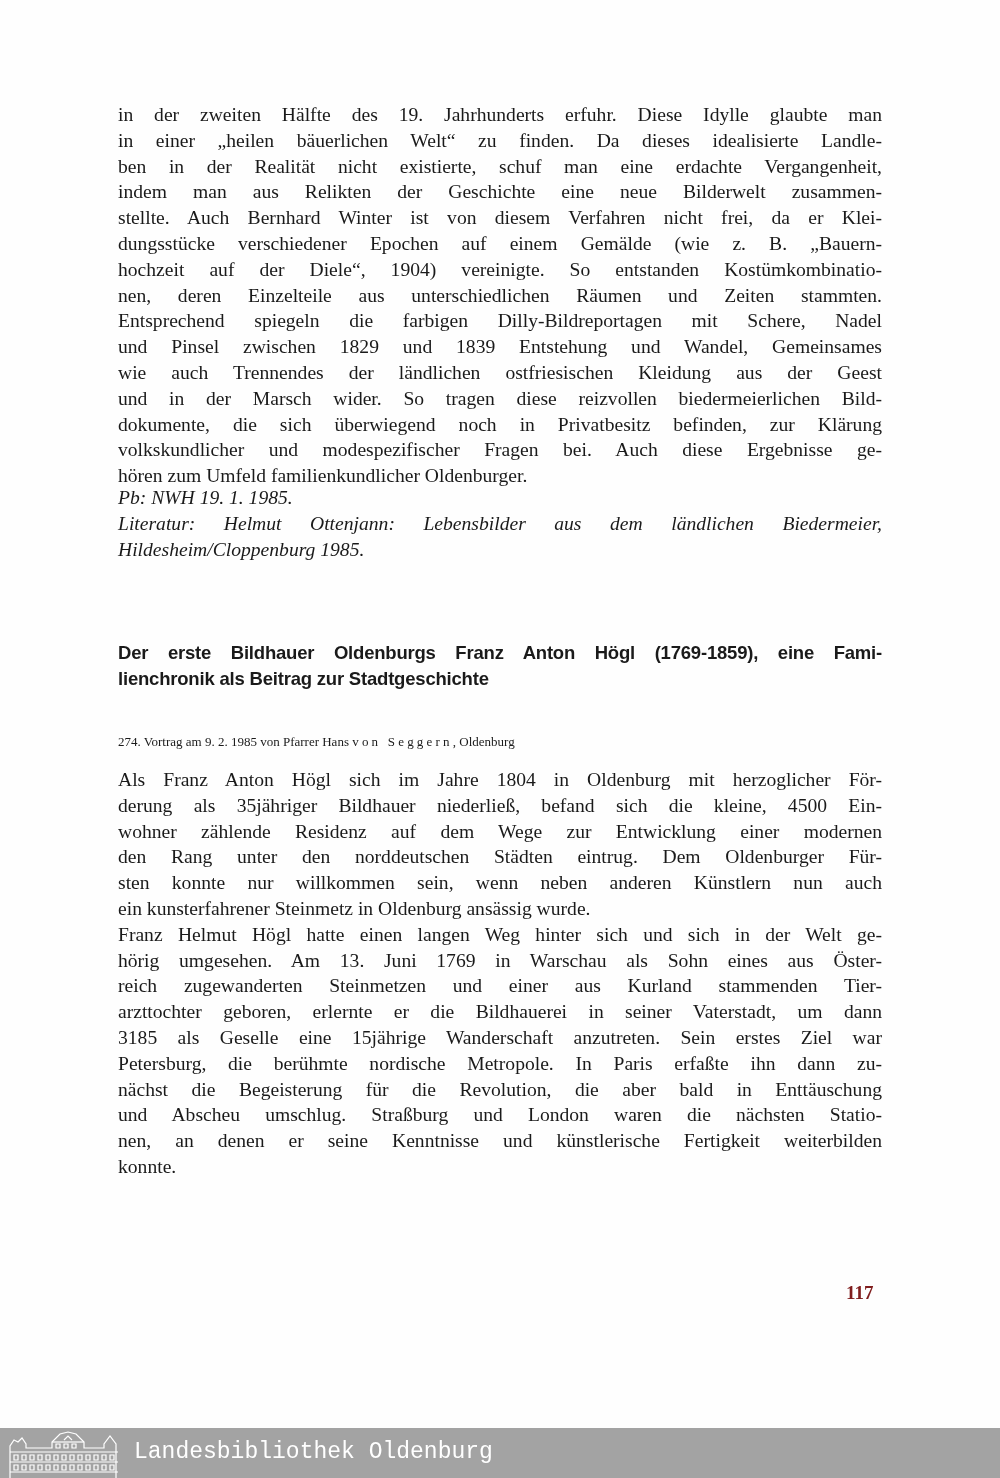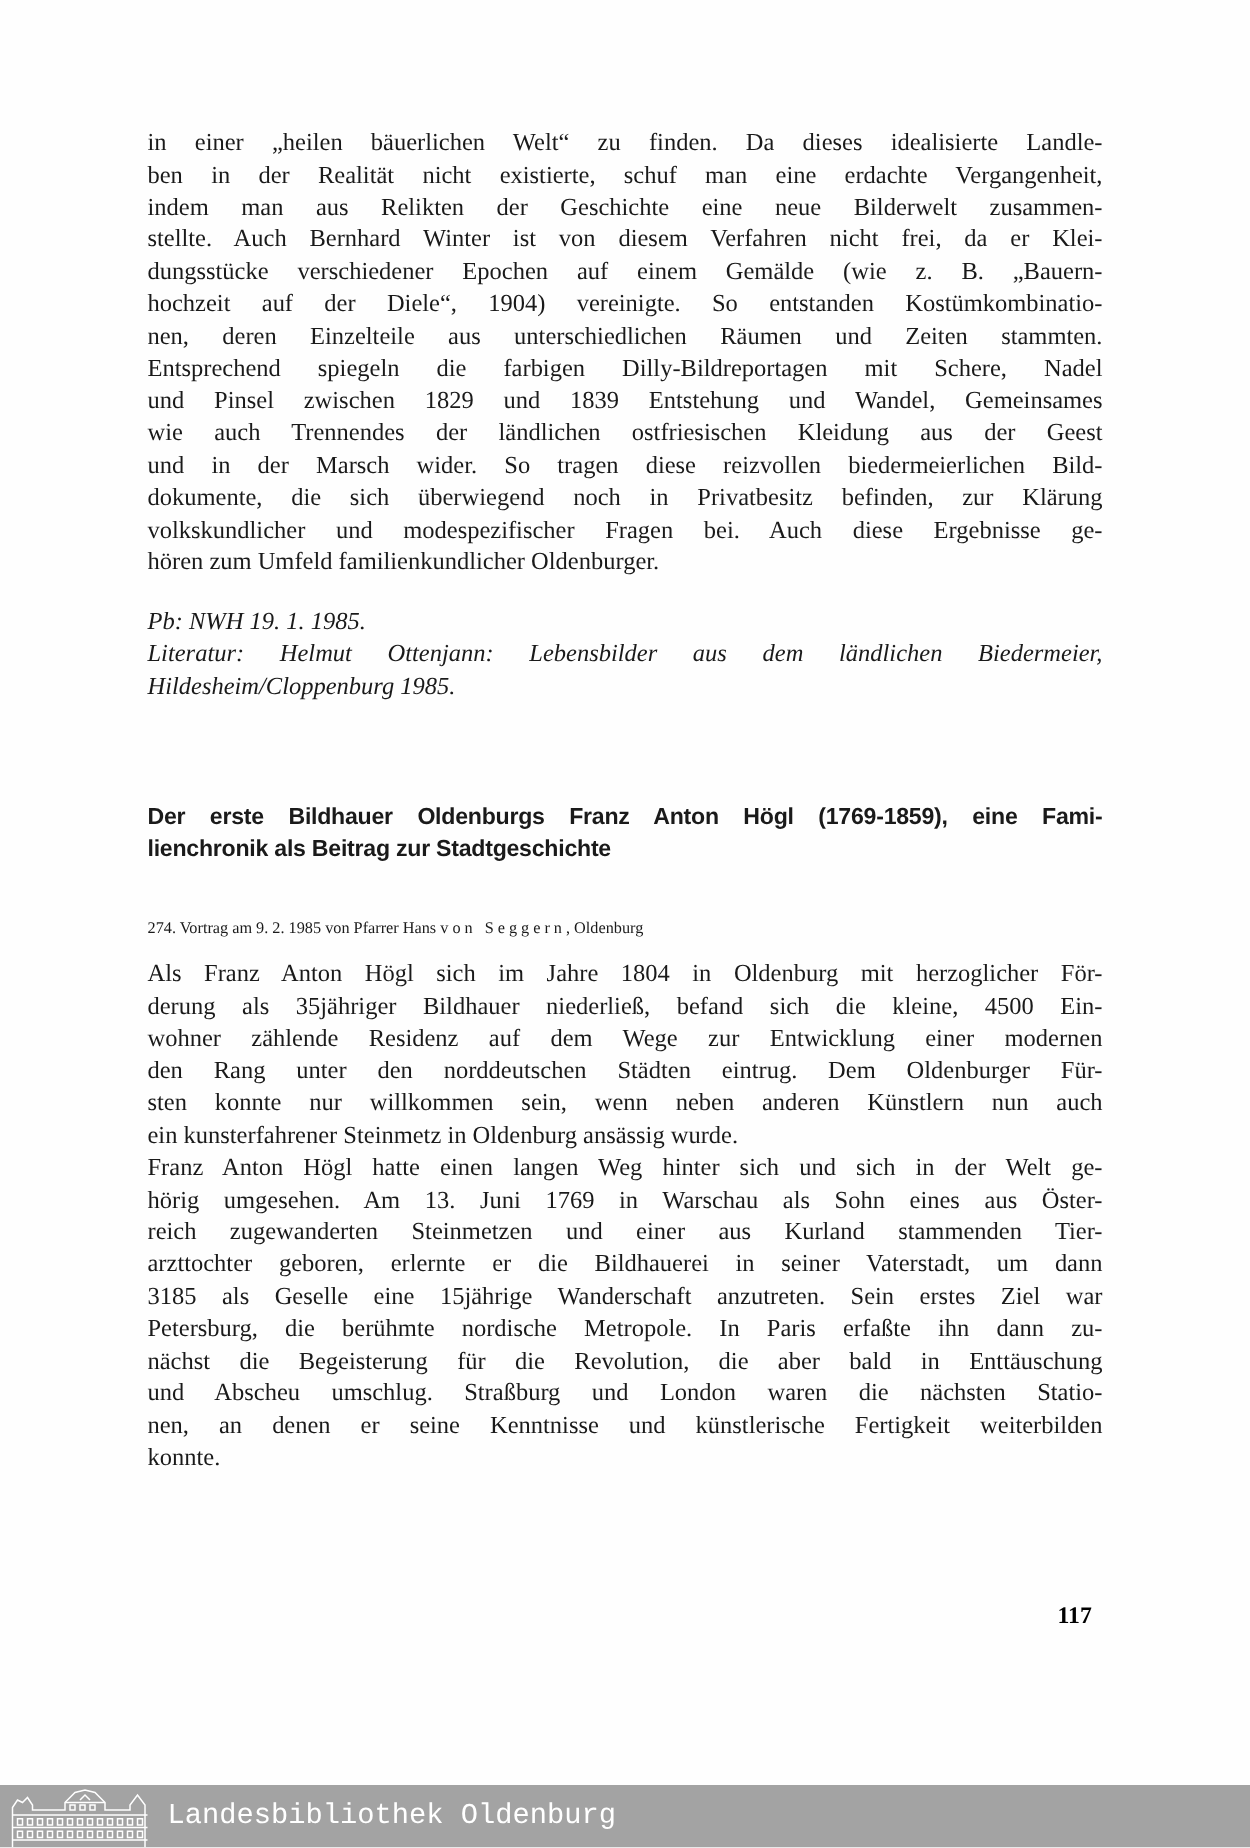--- a/index.html
+++ b/index.html
@@ -72,21 +72,21 @@
     .spaced {
       letter-spacing: 3.2px;
     }
     #block-2 { top: 767px; }
     .page-number {
       position: absolute;
       left: 846px;
       top: 1282px;
       font-size: 19px;
       font-weight: bold;
-      color: #000000;
+      color: #7f1d1d;
     }
     .footer {
       position: absolute;
       left: 0;
       top: 1428px;
       width: 1000px;
       height: 50px;
       background: #a3a3a3;
     }
     .footer-logo {
@@ -106,20 +106,21 @@
       line-height: 22px;
     }
   </style>
 </head>
 <body>
 
 <div class="page">
 
   <div class="text-block" id="block-1">
     <p>
+      <span class="line">in der zweiten Hälfte des 19. Jahrhunderts erfuhr. Diese Idylle glaubte man</span>
       <span class="line">in einer „heilen bäuerlichen Welt“ zu finden. Da dieses idealisierte Landle-</span>
       <span class="line">ben in der Realität nicht existierte, schuf man eine erdachte Vergangenheit,</span>
       <span class="line">indem man aus Relikten der Geschichte eine neue Bilderwelt zusammen-</span>
       <span class="line">stellte. Auch Bernhard Winter ist von diesem Verfahren nicht frei, da er Klei-</span>
       <span class="line">dungsstücke verschiedener Epochen auf einem Gemälde (wie z. B. „Bauern-</span>
       <span class="line">hochzeit auf der Diele“, 1904) vereinigte. So entstanden Kostümkombinatio-</span>
       <span class="line">nen, deren Einzelteile aus unterschiedlichen Räumen und Zeiten stammten.</span>
       <span class="line">Entsprechend spiegeln die farbigen Dilly-Bildreportagen mit Schere, Nadel</span>
       <span class="line">und Pinsel zwischen 1829 und 1839 Entstehung und Wandel, Gemeinsames</span>
       <span class="line">wie auch Trennendes der ländlichen ostfriesischen Kleidung aus der Geest</span>
@@ -148,21 +149,21 @@
   <div class="text-block" id="block-2">
     <p>
       <span class="line">Als Franz Anton Högl sich im Jahre 1804 in Oldenburg mit herzoglicher För-</span>
       <span class="line">derung als 35jähriger Bildhauer niederließ, befand sich die kleine, 4500 Ein-</span>
       <span class="line">wohner zählende Residenz auf dem Wege zur Entwicklung einer modernen</span>
       <span class="line">den Rang unter den norddeutschen Städten eintrug. Dem Oldenburger Für-</span>
       <span class="line">sten konnte nur willkommen sein, wenn neben anderen Künstlern nun auch</span>
       <span class="line last">ein kunsterfahrener Steinmetz in Oldenburg ansässig wurde.</span>
     </p>
     <p>
-      <span class="line">Franz Anton Högl hatte einen langen Weg hinter sich und sich in der Welt ge-</span>
+      <span class="line">Franz Helmut Högl hatte einen langen Weg hinter sich und sich in der Welt ge-</span>
       <span class="line">hörig umgesehen. Am 13. Juni 1769 in Warschau als Sohn eines aus Öster-</span>
       <span class="line">reich zugewanderten Steinmetzen und einer aus Kurland stammenden Tier-</span>
       <span class="line">arzttochter geboren, erlernte er die Bildhauerei in seiner Vaterstadt, um dann</span>
       <span class="line">3185 als Geselle eine 15jährige Wanderschaft anzutreten. Sein erstes Ziel war</span>
       <span class="line">Petersburg, die berühmte nordische Metropole. In Paris erfaßte ihn dann zu-</span>
       <span class="line">nächst die Begeisterung für die Revolution, die aber bald in Enttäuschung</span>
       <span class="line">und Abscheu umschlug. Straßburg und London waren die nächsten Statio-</span>
       <span class="line">nen, an denen er seine Kenntnisse und künstlerische Fertigkeit weiterbilden</span>
       <span class="line last">konnte.</span>
     </p>

